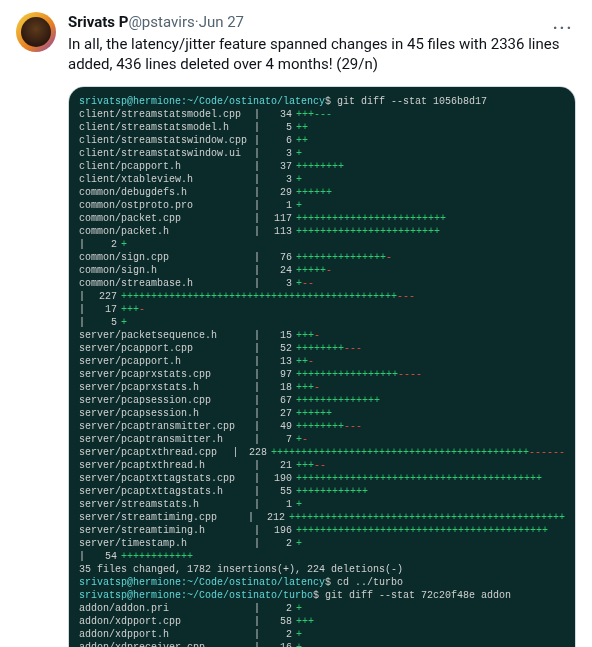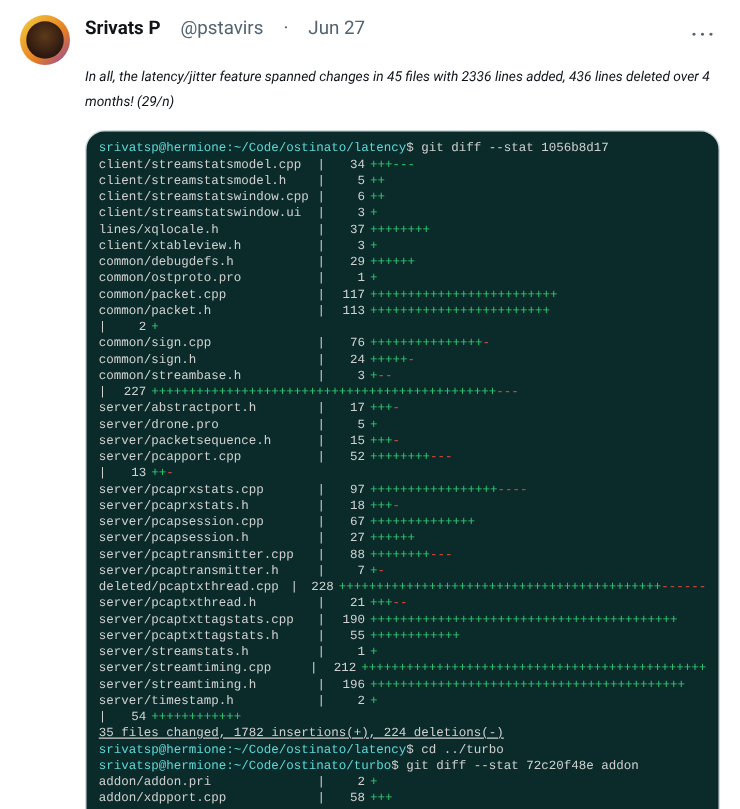--- a/index.html
+++ b/index.html
@@ -2,36 +2,36 @@
 <html><head>
 <meta charset="utf-8">
 <style>
   * { margin: 0; padding: 0; box-sizing: border-box; }
   body { font-family: -apple-system, BlinkMacSystemFont, "Segoe UI", Roboto, Helvetica, Arial, sans-serif; background: #fff; color: #0f1419; width: 592px; }
   .tweet { padding: 12px 16px; position: relative; }
   .header { display: flex; align-items: flex-start; }
   .avatar { width: 40px; height: 40px; border-radius: 50%; background: linear-gradient(135deg, #f4d03f 0%, #e67e22 60%, #8e44ad 100%); flex-shrink: 0; margin-right: 12px; display:flex; align-items:center; justify-content:center; }
   .avatar-inner { width: 30px; height: 30px; border-radius: 50%; background: radial-gradient(circle at 50% 40%, #5d3a1a 0%, #2c1810 70%); }
   .content { flex: 1; min-width: 0; }
-  .userline { display: flex; align-items: center; gap: 16px; font-size: 15px; line-height: 20px; }
+  .userline { display: flex; align-items: center; gap: 0; font-size: 15px; line-height: 20px; }
   .display-name { font-weight: 700; color: #0f1419; }
   .handle, .dot, .date { color: #536471; }
   .more { position: absolute; top: 10px; right: 12px; color: #536471; width: 34px; height: 34px; display:flex; align-items:center; justify-content:center; border-radius:50%; cursor:pointer; letter-spacing: 2px; font-weight:700;}
-  .tweet-text { font-size: 11px; line-height: 20px; margin-top: 20px; color: #0f1419; font-style: italic; }
+  .tweet-text { font-size: 15px; line-height: 20px; margin-top: 2px; color: #0f1419; }
   .media { margin-top: 12px; border-radius: 16px; overflow: hidden; border: 1px solid #cfd9de; }
   .terminal { background: #0b2b2b; padding: 8px 10px 8px 10px; font-family: "Menlo","Consolas","Liberation Mono",monospace; font-size: 10px; line-height: 13px; color: #cfe8e1; white-space: nowrap; overflow:hidden;}
   .tline { display:flex; }
   .tprompt, .tcyan { color: #5fd7d7; }
   .tcmd { color: #d0d0d0; }
   .tfile { color: #d0d0d0; display:inline-block; width: 175px; overflow:hidden; text-overflow:clip;}
   .tpipe { color: #d0d0d0; }
   .tnum { color: #d0d0d0; display:inline-block; width: 28px; text-align:right; margin: 0 4px 0 4px;}
   .tplus { color: #2ecc71; }
   .tminus { color: #e74c3c; }
-  .tsum { color: #d0d0d0; text-decoration: underline; }
+  .tsum { color: #d0d0d0; }
 </style>
 </head>
 <body>
 
 <div class="tweet">
   <div class="more">···</div>
   <div class="header">
     <div class="avatar">
         <div class="avatar-inner"></div>
       </div>
@@ -73,21 +73,21 @@
               <span class="tminus"></span>
             </div>
             <div class="tline">
               <span class="tfile"> client/streamstatswindow.ui</span>
               <span class="tpipe">|</span>
               <span class="tnum">3</span> 
               <span class="tplus">+</span>
               <span class="tminus"></span>
             </div>
             <div class="tline">
-              <span class="tfile"> lines/xqlocale.h</span>
+              <span class="tfile"> client/pcapport.h</span>
               <span class="tpipe">|</span>
               <span class="tnum">37</span> 
               <span class="tplus">++++++++</span>
               <span class="tminus"></span>
             </div>
             <div class="tline">
               <span class="tfile"> client/xtableview.h</span>
               <span class="tpipe">|</span>
               <span class="tnum">3</span> 
               <span class="tplus">+</span>
@@ -148,48 +148,47 @@
               <span class="tplus">+</span>
               <span class="tminus">--</span>
             </div>
             <div class="tline">
               <span class="tpipe">|</span>
               <span class="tnum">227</span> 
               <span class="tplus">++++++++++++++++++++++++++++++++++++++++++++++</span>
               <span class="tminus">---</span>
             </div>
             <div class="tline">
-              <span class="tfile"> server/abstractport.h</span>
               <span class="tpipe">|</span>
               <span class="tnum">17</span> 
               <span class="tplus">+++</span>
               <span class="tminus">-</span>
             </div>
             <div class="tline">
-              <span class="tfile"> server/drone.pro</span>
               <span class="tpipe">|</span>
               <span class="tnum">5</span> 
               <span class="tplus">+</span>
               <span class="tminus"></span>
             </div>
             <div class="tline">
               <span class="tfile"> server/packetsequence.h</span>
               <span class="tpipe">|</span>
               <span class="tnum">15</span> 
               <span class="tplus">+++</span>
               <span class="tminus">-</span>
             </div>
             <div class="tline">
               <span class="tfile"> server/pcapport.cpp</span>
               <span class="tpipe">|</span>
               <span class="tnum">52</span> 
               <span class="tplus">++++++++</span>
               <span class="tminus">---</span>
             </div>
             <div class="tline">
+              <span class="tfile"> server/pcapport.h</span>
               <span class="tpipe">|</span>
               <span class="tnum">13</span> 
               <span class="tplus">++</span>
               <span class="tminus">-</span>
             </div>
             <div class="tline">
               <span class="tfile"> server/pcaprxstats.cpp</span>
               <span class="tpipe">|</span>
               <span class="tnum">97</span> 
               <span class="tplus">+++++++++++++++++</span>
@@ -212,33 +211,33 @@
             <div class="tline">
               <span class="tfile"> server/pcapsession.h</span>
               <span class="tpipe">|</span>
               <span class="tnum">27</span> 
               <span class="tplus">++++++</span>
               <span class="tminus"></span>
             </div>
             <div class="tline">
               <span class="tfile"> server/pcaptransmitter.cpp</span>
               <span class="tpipe">|</span>
-              <span class="tnum">88</span> 
+              <span class="tnum">49</span> 
               <span class="tplus">++++++++</span>
               <span class="tminus">---</span>
             </div>
             <div class="tline">
               <span class="tfile"> server/pcaptransmitter.h</span>
               <span class="tpipe">|</span>
               <span class="tnum">7</span> 
               <span class="tplus">+</span>
               <span class="tminus">-</span>
             </div>
             <div class="tline">
-              <span class="tfile"> deleted/pcaptxthread.cpp</span>
+              <span class="tfile"> server/pcaptxthread.cpp</span>
               <span class="tpipe">|</span>
               <span class="tnum">228</span> 
               <span class="tplus">+++++++++++++++++++++++++++++++++++++++++++</span>
               <span class="tminus">------</span>
             </div>
             <div class="tline">
               <span class="tfile"> server/pcaptxthread.h</span>
               <span class="tpipe">|</span>
               <span class="tnum">21</span> 
               <span class="tplus">+++</span>

